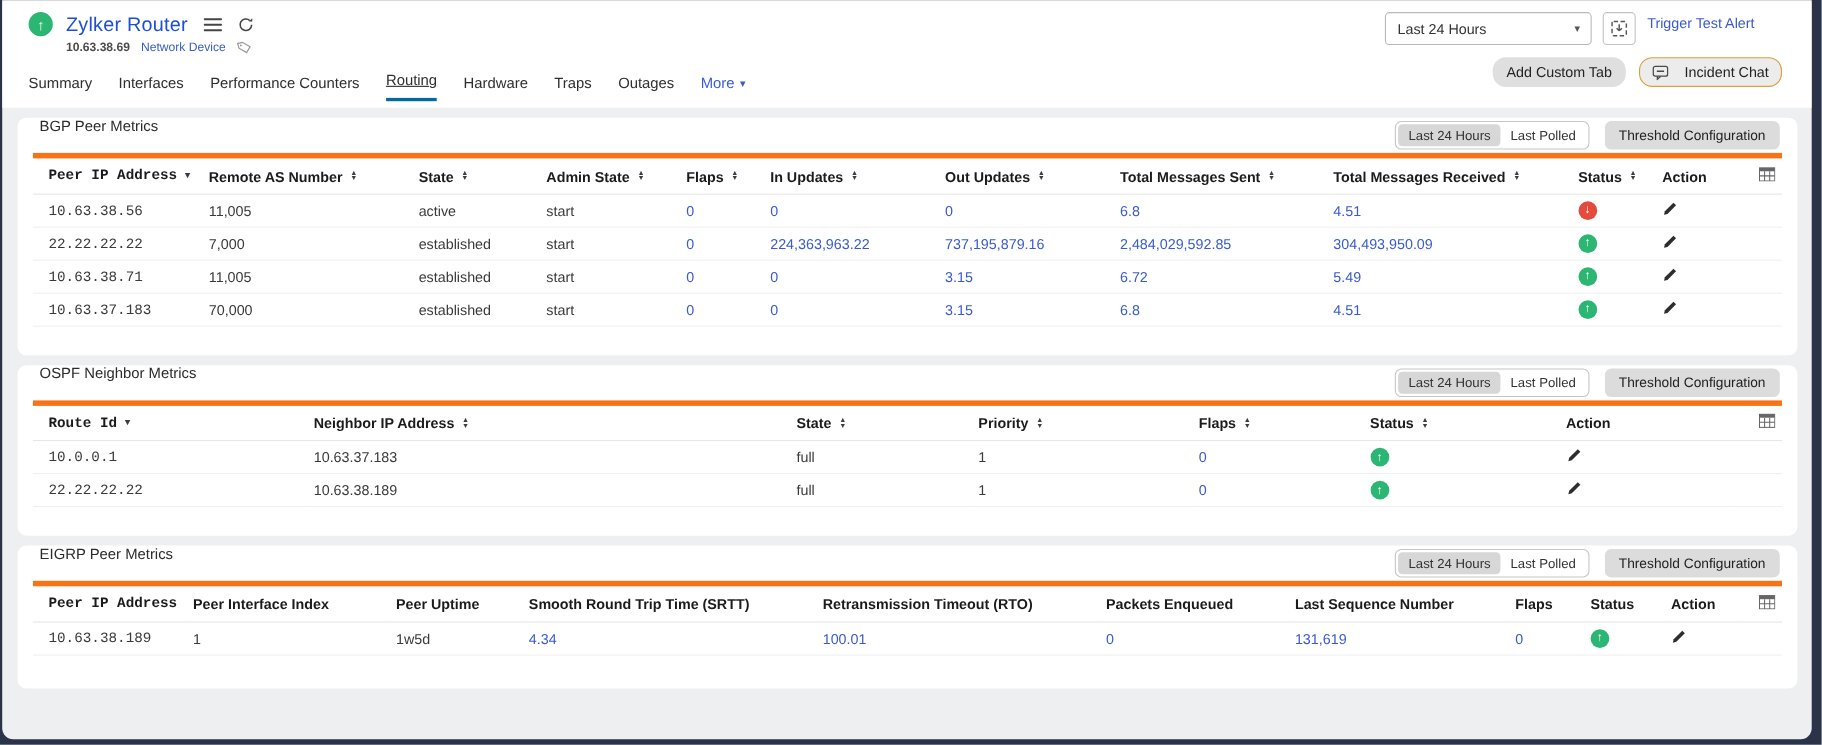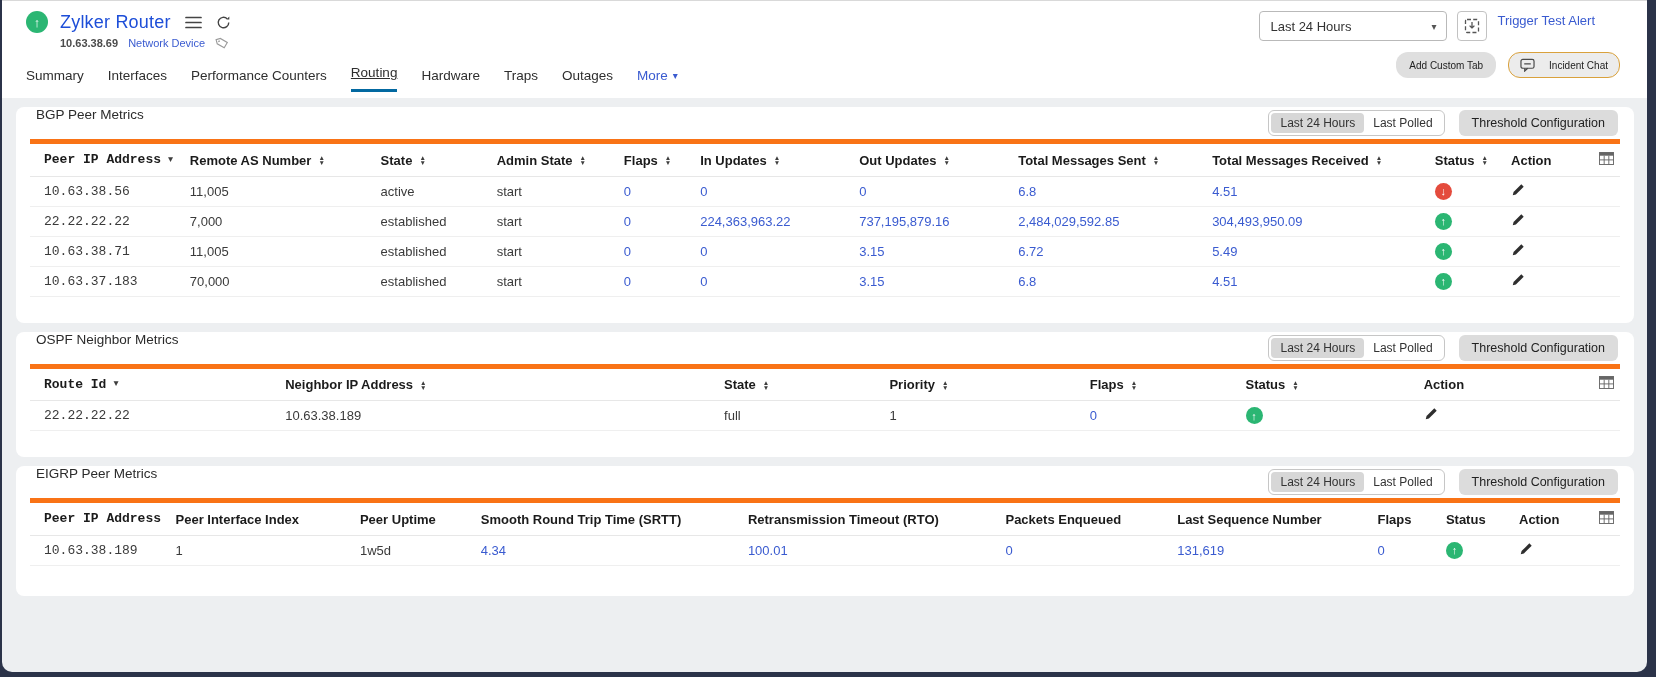--- a/index.html
+++ b/index.html
@@ -43,21 +43,21 @@
     padding:0 10px; font-size:13px; color:#333; background:#fff; cursor:pointer;
   }
   .select .caret { font-size:10px; color:#555; }
   .icon-btn {
     width:30px; height:30px; border:1px solid #c2c2c2; border-radius:4px;
     display:flex; align-items:center; justify-content:center; background:#fff; cursor:pointer;
   }
   .tta-link { color:var(--blue,#3a5bd0); font-size:13px; cursor:pointer; text-decoration:none; align-self:flex-start; margin-top:2px; }
 
   .tb-btns { position:absolute; top:51px; right:27px; display:flex; gap:12px; }
-  .btn { border:none; border-radius:12px; font-size:10px; color:#222; padding:6px 13px; cursor:pointer; font-family:inherit;text-align:right; }
+  .btn { border:none; border-radius:12px; font-size:13px; color:#222; padding:6px 13px; cursor:pointer; font-family:inherit;text-align:right; }
   .btn.add-tab { background:#dfdfdf; }
   .btn.incident { background:#ececec; border:1px solid var(--incident-chat-border,#d9a13c); display:flex; align-items:center; gap:14px; padding:5px 11px; }
 
   
   .content { height:575px; padding:9px 13px 0 14px; display:flex; flex-direction:column; gap:9px; }
   .card { background:#fff; border-radius:8px; padding:0 14px; }
   .card-head { height:37px; display:flex; justify-content:space-between; border-bottom:5px solid #f97316; padding:0 2px 0 6px; }
   .card-title { font-size:13.5px; color:#2b2b2b; }
   .card-controls { display:flex; align-items:center; gap:14px; }
   .seg { display:flex; border:1px solid #c6c6c6; border-radius:6px; background:#fff; padding:2px; font-size:12px; color:#333; }
@@ -368,20 +368,34 @@
                   <svg viewBox="0 0 16 14" width="15" height="13">
                     <rect x="0.5" y="0.5" width="15" height="13" fill="none" stroke="#666"></rect>
                     <rect x="0.5" y="0.5" width="15" height="3.5" fill="#666"></rect>
                     <path d="M5.5 4v9.5M10.5 4v9.5M.5 8.5h15" stroke="#666" fill="none"></path>
                   </svg>
                 </span></th>
             </tr>
           </thead>
           <tbody>
             <tr>
+              <td><span>10.0.0.1</span></td>
+              <td><span>10.63.37.183</span></td>
+              <td><span>full</span></td>
+              <td><span>1</span></td>
+              <td><span class="val-link">0</span></td>
+              <td><span class="status-dot up">↑</span></td>
+              <td><span class="pencil">
+                  <svg viewBox="0 0 16 16" width="14" height="14">
+                    <path d="M11.8 1.5l2.7 2.7-8.9 8.9-3.6.9.9-3.6z" fill="#2e2e2e"></path>
+                  </svg>
+                </span></td>
+              <td></td>
+            </tr>
+            <tr>
               <td><span>22.22.22.22</span></td>
               <td><span>10.63.38.189</span></td>
               <td><span>full</span></td>
               <td><span>1</span></td>
               <td><span class="val-link">0</span></td>
               <td><span class="status-dot up">↑</span></td>
               <td><span class="pencil">
                   <svg viewBox="0 0 16 16" width="14" height="14">
                     <path d="M11.8 1.5l2.7 2.7-8.9 8.9-3.6.9.9-3.6z" fill="#2e2e2e"></path>
                   </svg>

